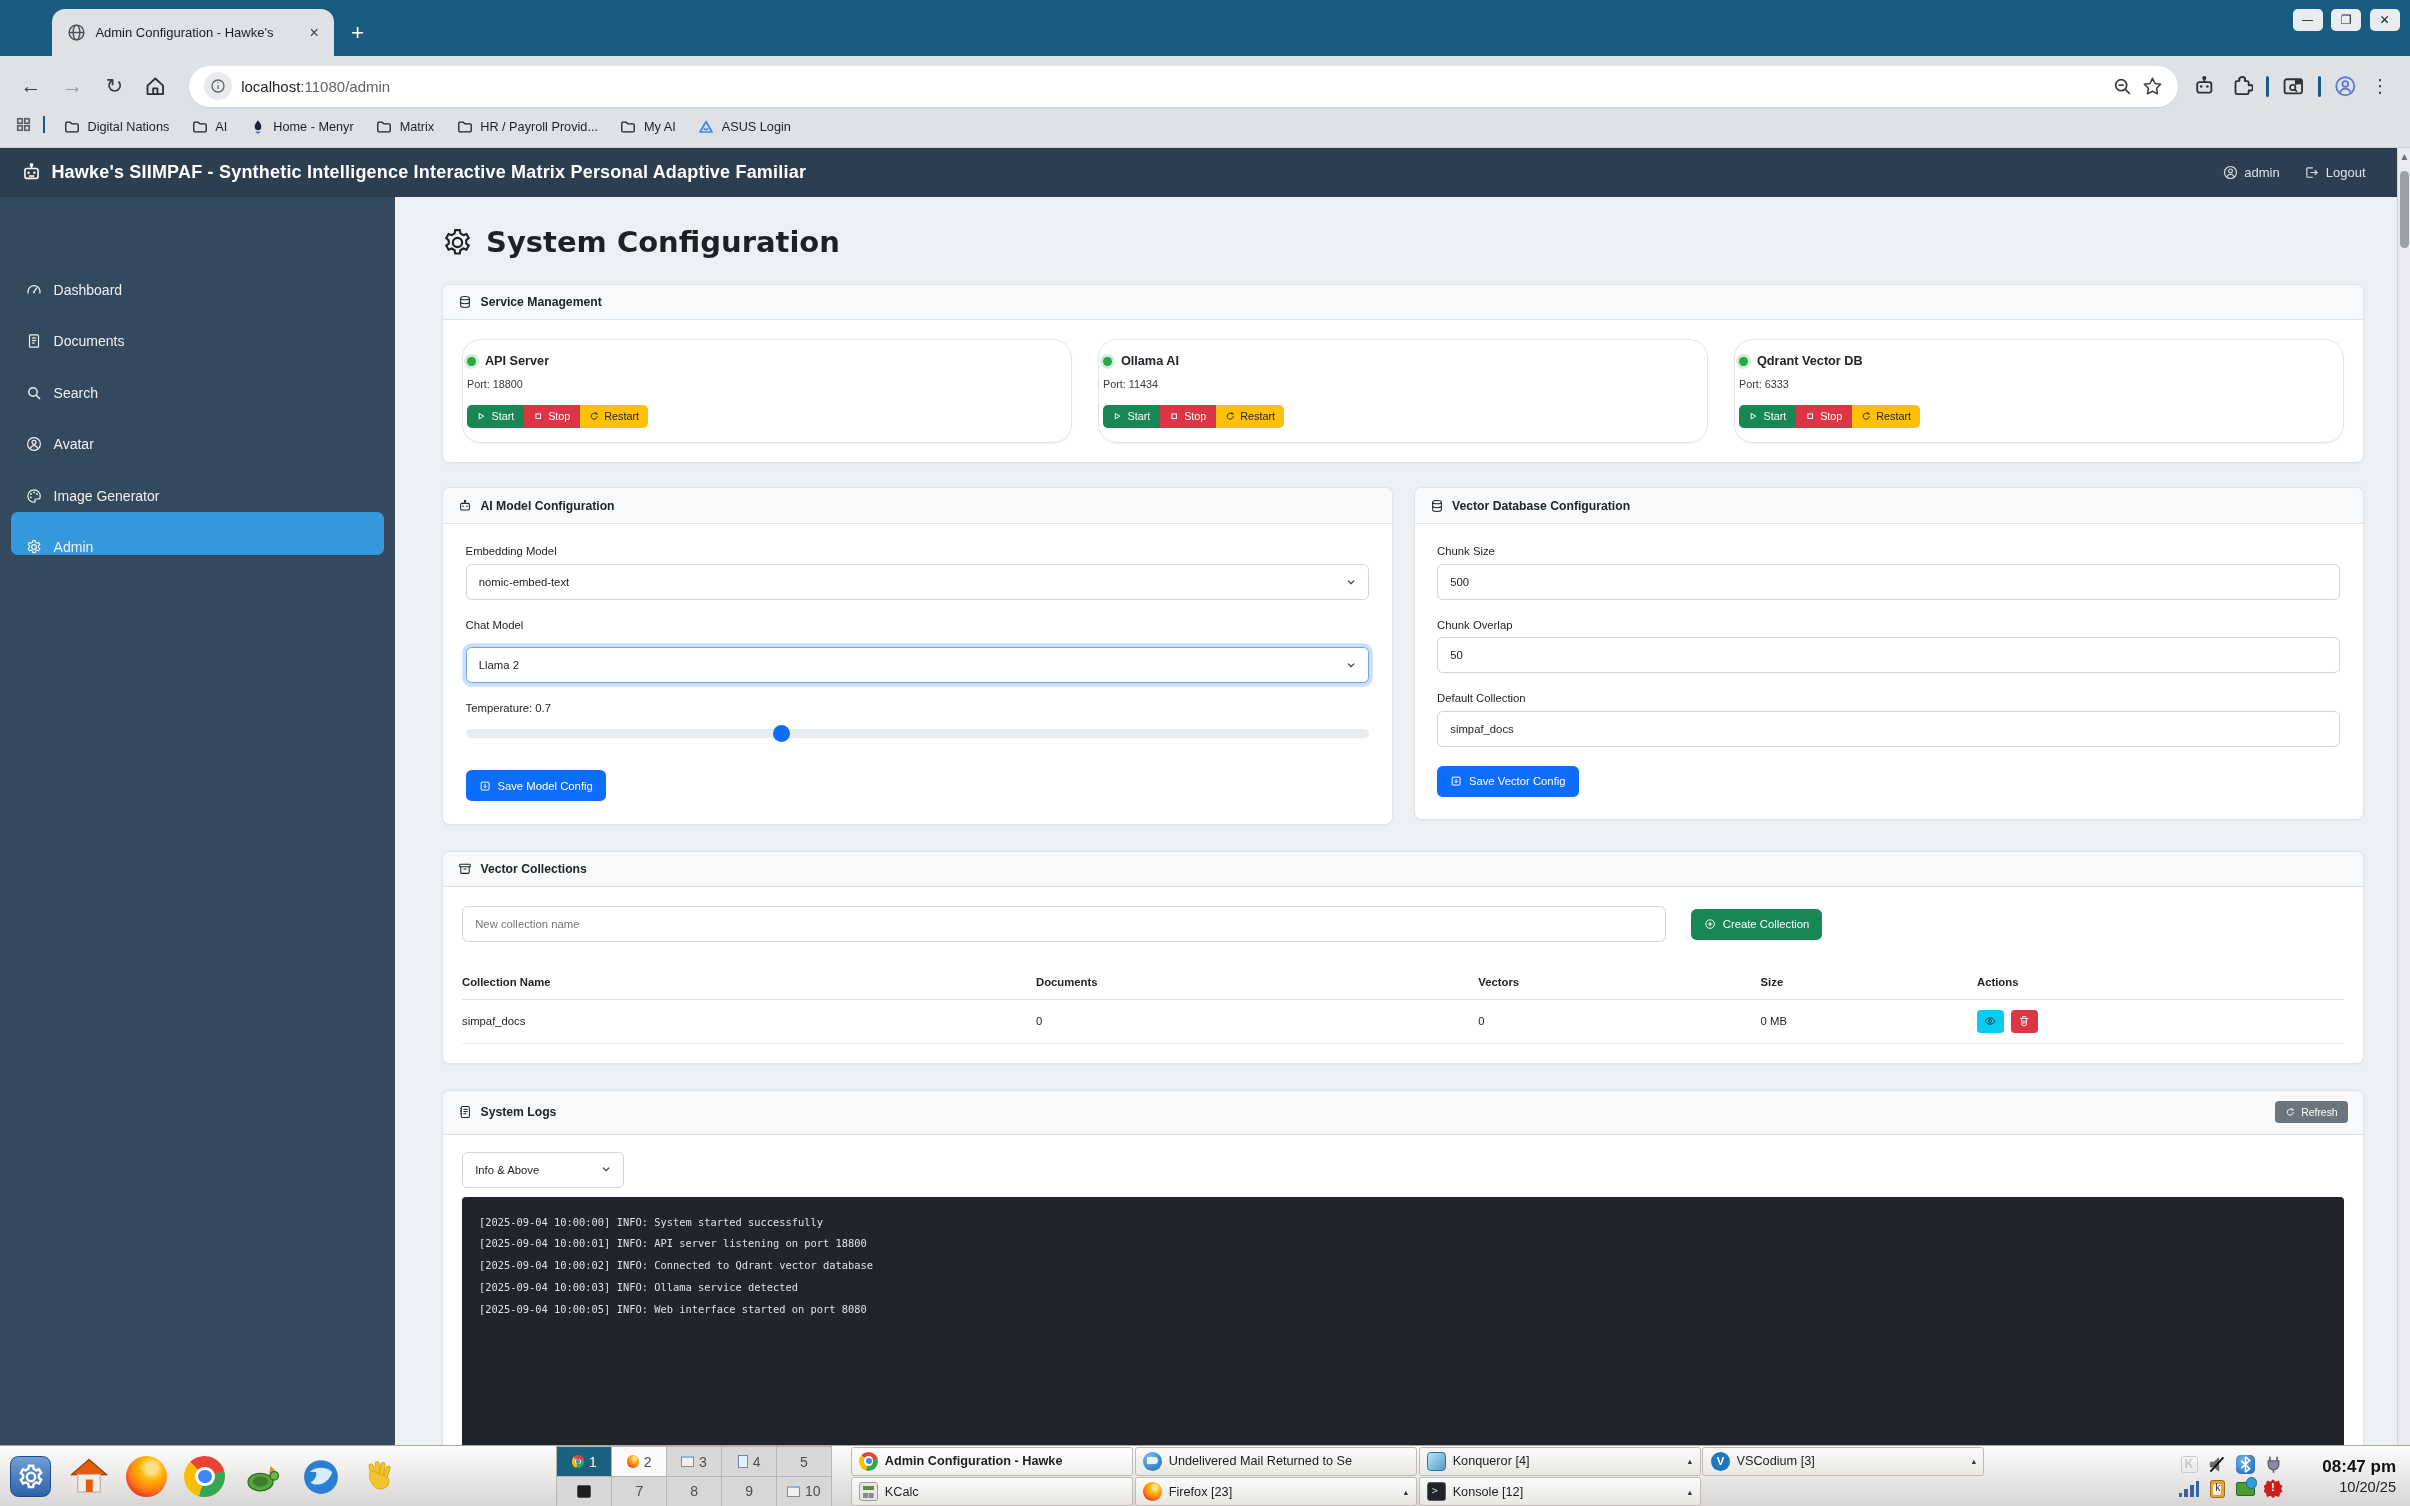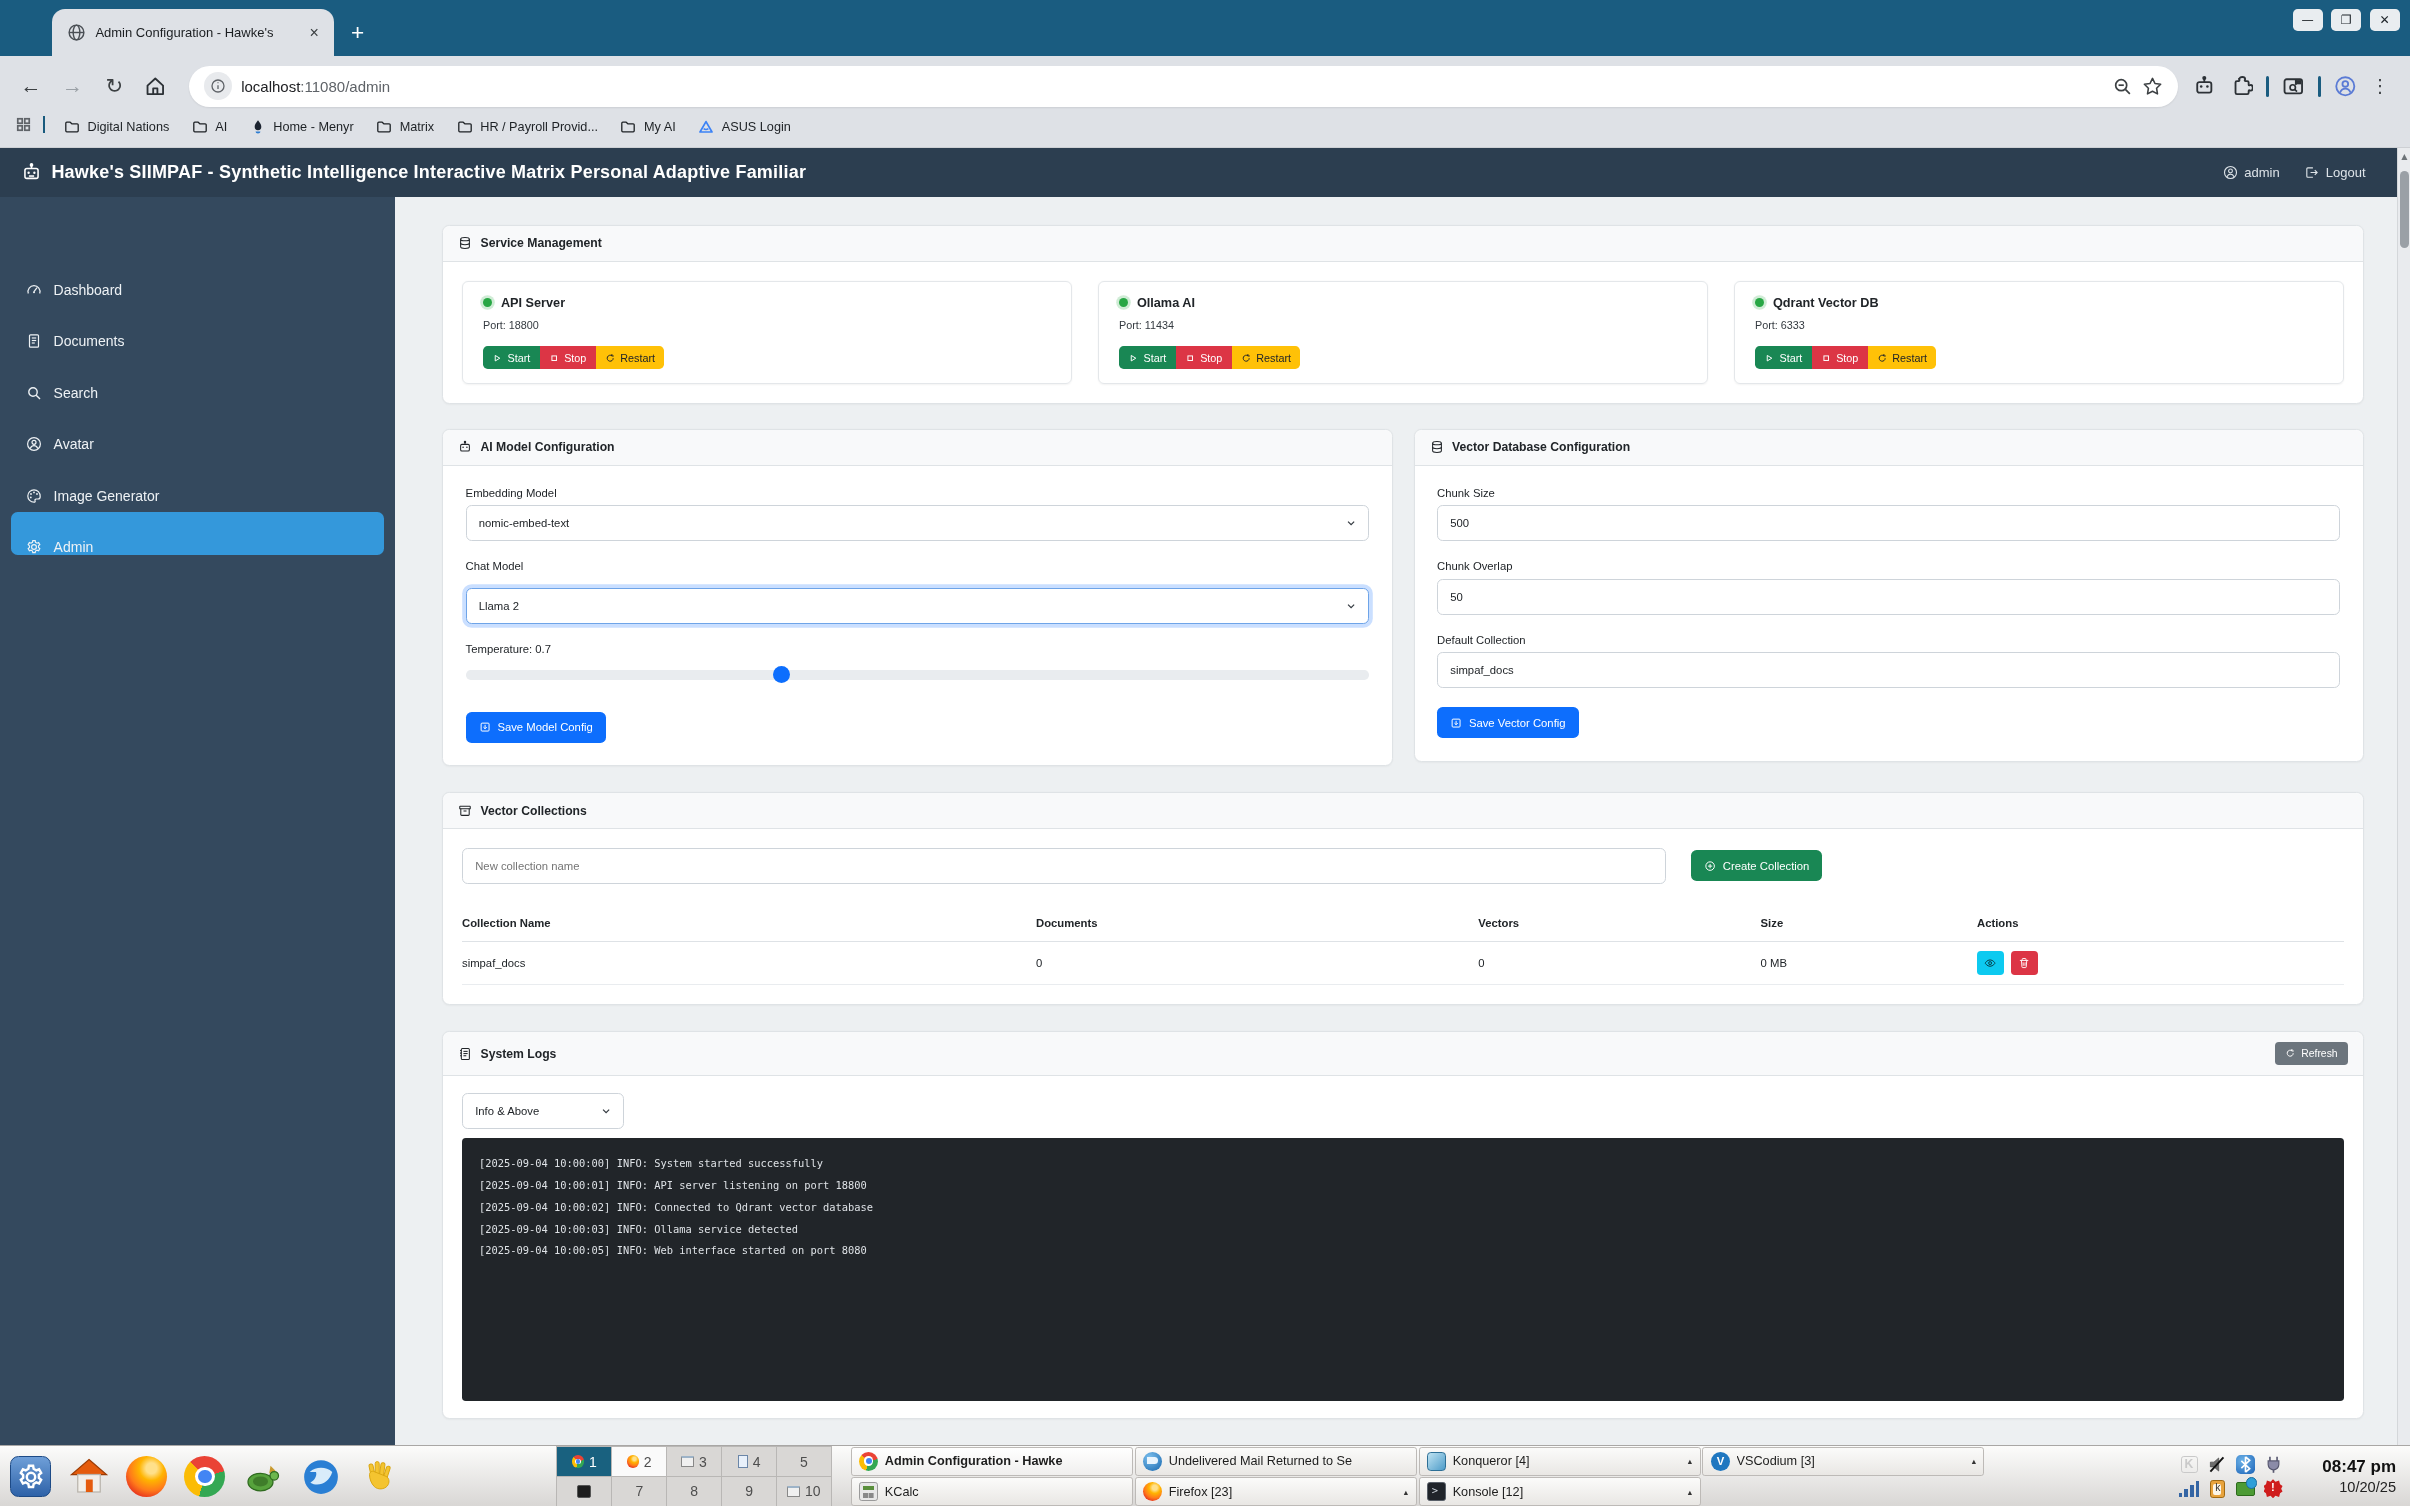--- a/index.html
+++ b/index.html
@@ -63,21 +63,21 @@
 
   h2.pagetitle{font-size:29px;font-weight:700;color:#1d2126;display:flex;align-items:center;gap:13px;margin-bottom:24.5px;font-family:"DejaVu Sans",sans-serif;}
   h2.pagetitle .ic{width:31px;height:31px;color:#1d2126;}
 
   .card{background:#fff;border:0.9px solid var(--card-b);border-radius:7.5px;box-shadow:0 0.9px 1.9px rgba(0,0,0,.04);}
   .card-h{display:flex;align-items:center;gap:8.5px;padding:10.4px 15px;background:var(--chdr);border-bottom:0.9px solid var(--card-b);font-size:12.2px;font-weight:700;color:#212529;border-radius:7.5px 7.5px 0 0;}
   .card-h .ic{width:14px;height:14px;}
 
   
   .svc-body{display:flex;gap:26px;padding:19px;}
-  .svc{flex:1;border:0.9px solid #e4e7ea;border-radius:6px;padding:14px 20px;box-shadow:0 0.9px 1.9px rgba(0,0,0,.05);}
+  .svc{flex:1;border:0.9px solid #e4e7ea;border-radius:19px;padding:14px 4px;box-shadow:0 0.9px 1.9px rgba(0,0,0,.05);}
   .svc-name{display:flex;align-items:center;gap:8.5px;font-size:12.7px;font-weight:700;color:#212529;}
   .dot{width:9.4px;height:9.4px;border-radius:50%;background:var(--dot);box-shadow:0 0 0 2.8px rgba(40,167,69,.22);}
   .svc-port{font-size:10.8px;color:#343a40;margin:9.4px 0 15px;}
   .btngrp{display:inline-flex;}
   .btn{display:inline-flex;align-items:center;gap:4.7px;font-size:10.8px;font-weight:500;padding:5.6px 9.4px;color:#fff;border:none;}
   .btn .ic{width:10.4px;height:10.4px;}
   .b-start{background:var(--green);border-radius:4.7px 0 0 4.7px;}
   .b-stop{background:var(--red);}
   .b-restart{background:var(--yellow);color:#212529;border-radius:0 4.7px 4.7px 0;}
 
@@ -423,20 +423,29 @@
               <g fill="none" stroke="currentColor" stroke-width="1.2">
                 <circle cx="8" cy="8" r="2.4"></circle>
                 <path d="M6.8 1.6h2.4l.3 1.7 1.5.9 1.6-.6 1.2 2.1-1.3 1.1v1.7l1.3 1.1-1.2 2.1-1.6-.6-1.5.9-.3 1.7H6.8l-.3-1.7-1.5-.9-1.6.6-1.2-2.1 1.3-1.1V6.9L2.2 5.7l1.2-2.1 1.6.6 1.5-.9z"></path>
               </g>
             </svg>
           <span>Admin</span>
         </div>
       </aside>
 
       <main class="main">
+        <h2 class="pagetitle">
+          <svg class="ic" viewBox="0 0 16 16">
+              <g fill="none" stroke="currentColor" stroke-width="1.1">
+                <circle cx="8" cy="8" r="2.4"></circle>
+                <path d="M6.8 1.6h2.4l.3 1.7 1.5.9 1.6-.6 1.2 2.1-1.3 1.1v1.7l1.3 1.1-1.2 2.1-1.6-.6-1.5.9-.3 1.7H6.8l-.3-1.7-1.5-.9-1.6.6-1.2-2.1 1.3-1.1V6.9L2.2 5.7l1.2-2.1 1.6.6 1.5-.9z"></path>
+              </g>
+            </svg>
+          <span>System Configuration</span>
+        </h2>
 
         <section class="card">
           <div class="card-h">
             <svg class="ic" viewBox="0 0 16 16">
                 <g fill="none" stroke="currentColor" stroke-width="1.2">
                   <ellipse cx="8" cy="3.6" rx="5" ry="1.9"></ellipse>
                   <path d="M3 3.6v8.8c0 1 2.2 1.9 5 1.9s5-.9 5-1.9V3.6"></path>
                   <path d="M3 8c0 1 2.2 1.9 5 1.9S13 9 13 8"></path>
                 </g>
               </svg>

